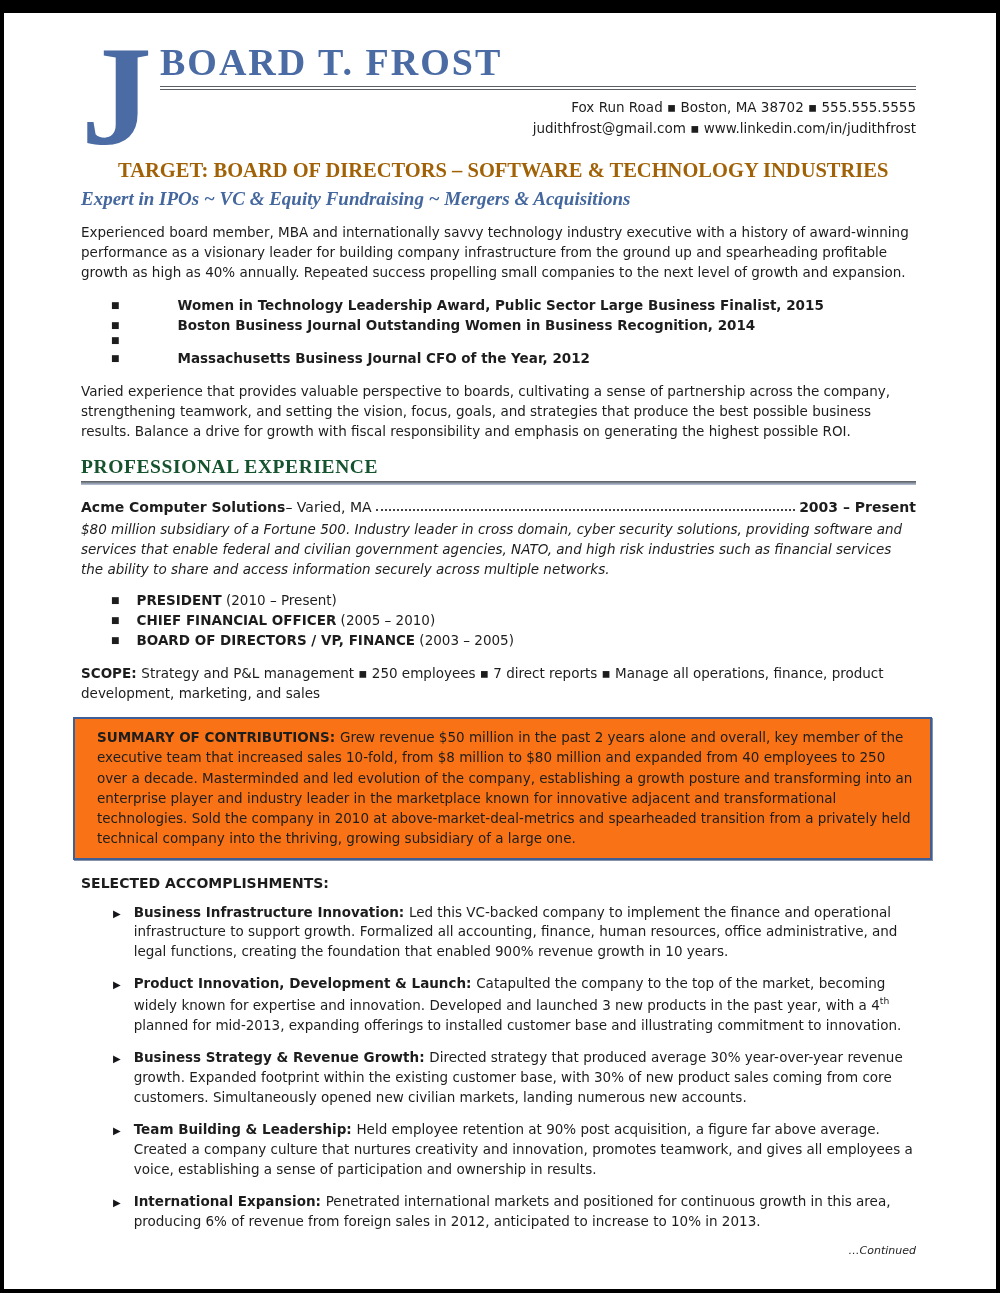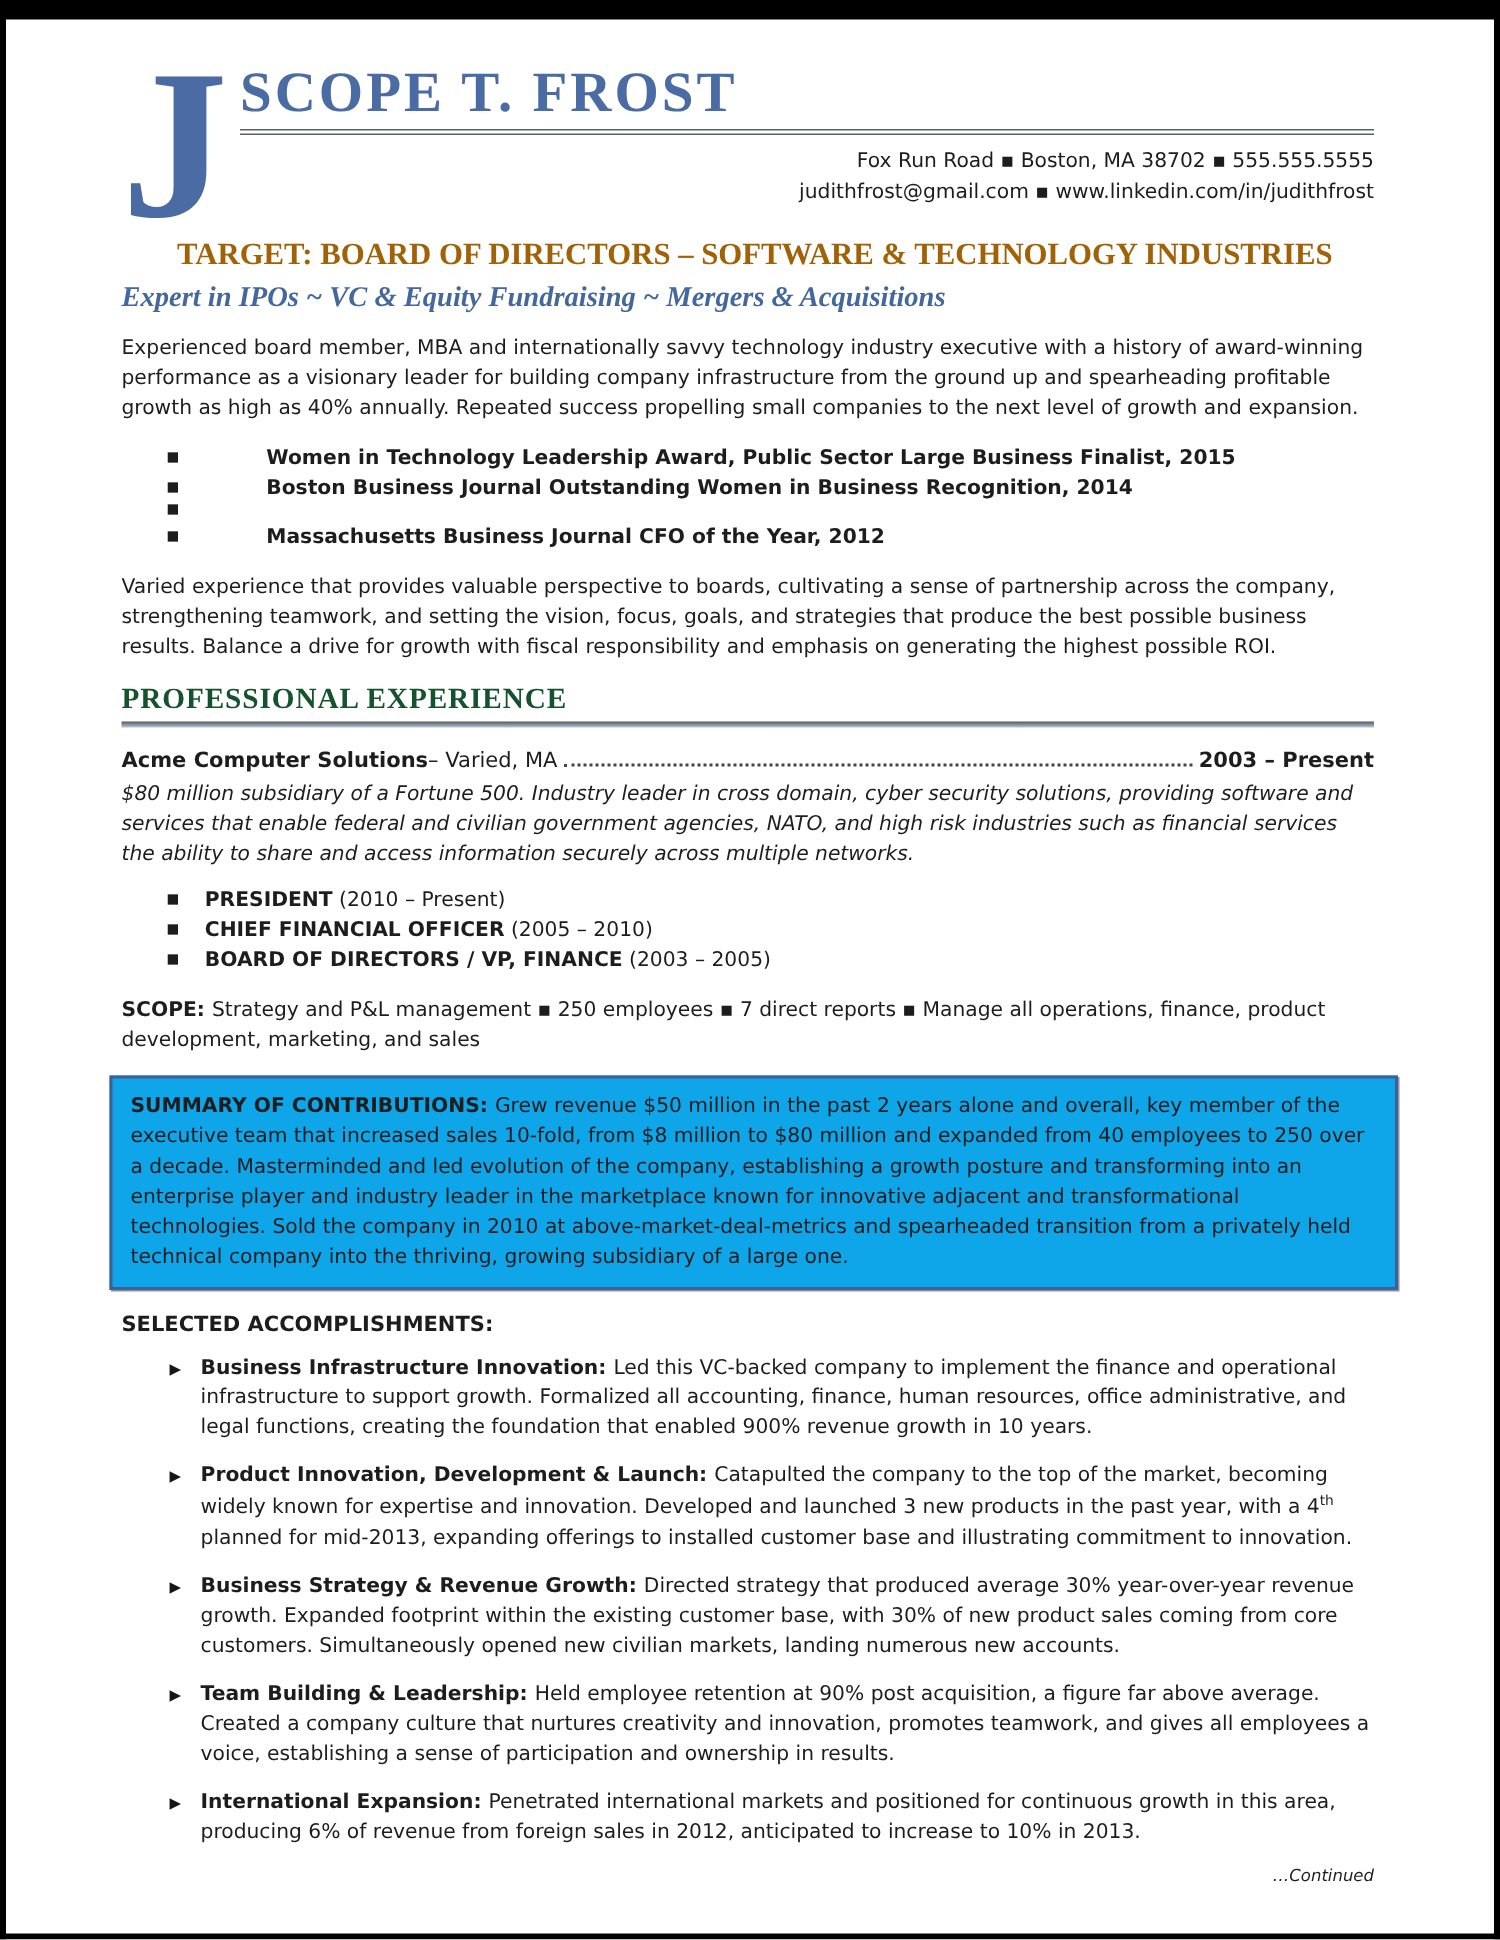--- a/index.html
+++ b/index.html
@@ -97,24 +97,24 @@
   .company-row { display: flex; align-items: flex-start; font-size: 14px; margin: 0 0 5px 0; }
   .company-name { font-weight: bold; white-space: pre-wrap; }
   .leader { flex: 1; border-bottom: 2px dotted #444; margin: 0 4px 4px 4px; align-self: flex-end; }
   .company-dates { font-weight: bold; }
   .company-desc { font-style: italic; font-size: 13.5px; line-height: 1.48; margin: 0 0 11px 0; }
 
   .scope-line { font-size: 13.5px; line-height: 1.48; margin: 0 0 13px 0; }
   .scope-line b { white-space: pre-wrap; }
 
   .summary-box {
-    background: #0ea5e9;
+    background: #f97316;
     border: 2px solid #3f5f99;
     box-shadow: 1px 1px 0 #8791a8;
-    padding: 8px 12px 9px 12px;
+    padding: 8px 12px 9px 22px;
     margin: 0 -16px 15px -8px;
     font-size: 13.5px;
     line-height: 1.5;
   }
 
   
   .accomp-heading { font-size: 14px; font-weight: bold; margin: 0 0 12px 0; }
   ul.accomp-list { list-style: none; margin: 0 0 0 32px; padding: 0; }
   ul.accomp-list li { display: flex; margin-bottom: 12px; font-size: 13.5px; line-height: 1.48; }
   .arrow { flex: 0 0 auto; font-size: 10px; margin: 4px 13px 0 0; color: #15151a; }
@@ -127,21 +127,21 @@
 <body>
 
 <div class="page">
   <div class="top-bar"></div>
   <div class="content">
 
     <header>
       <div class="name-row">
         <span class="dropcap">J</span>
         <div class="name-right">
-          <div class="name-rest">SCOPE T. FROST</div>
+          <div class="name-rest">BOARD T. FROST</div>
           <div class="name-rule"></div>
           <div class="contact-line">Fox Run Road  ▪  Boston, MA 38702  ▪  555.555.5555</div>
           <div class="contact-line">judithfrost@gmail.com  ▪  www.linkedin.com/in/judithfrost</div>
         </div>
       </div>
     </header>
 
     <div class="target-heading">TARGET: BOARD OF DIRECTORS – SOFTWARE &amp; TECHNOLOGY INDUSTRIES</div>
     <div class="expertise">Expert in IPOs  ~  VC &amp; Equity Fundraising  ~ Mergers &amp; Acquisitions</div>
 

